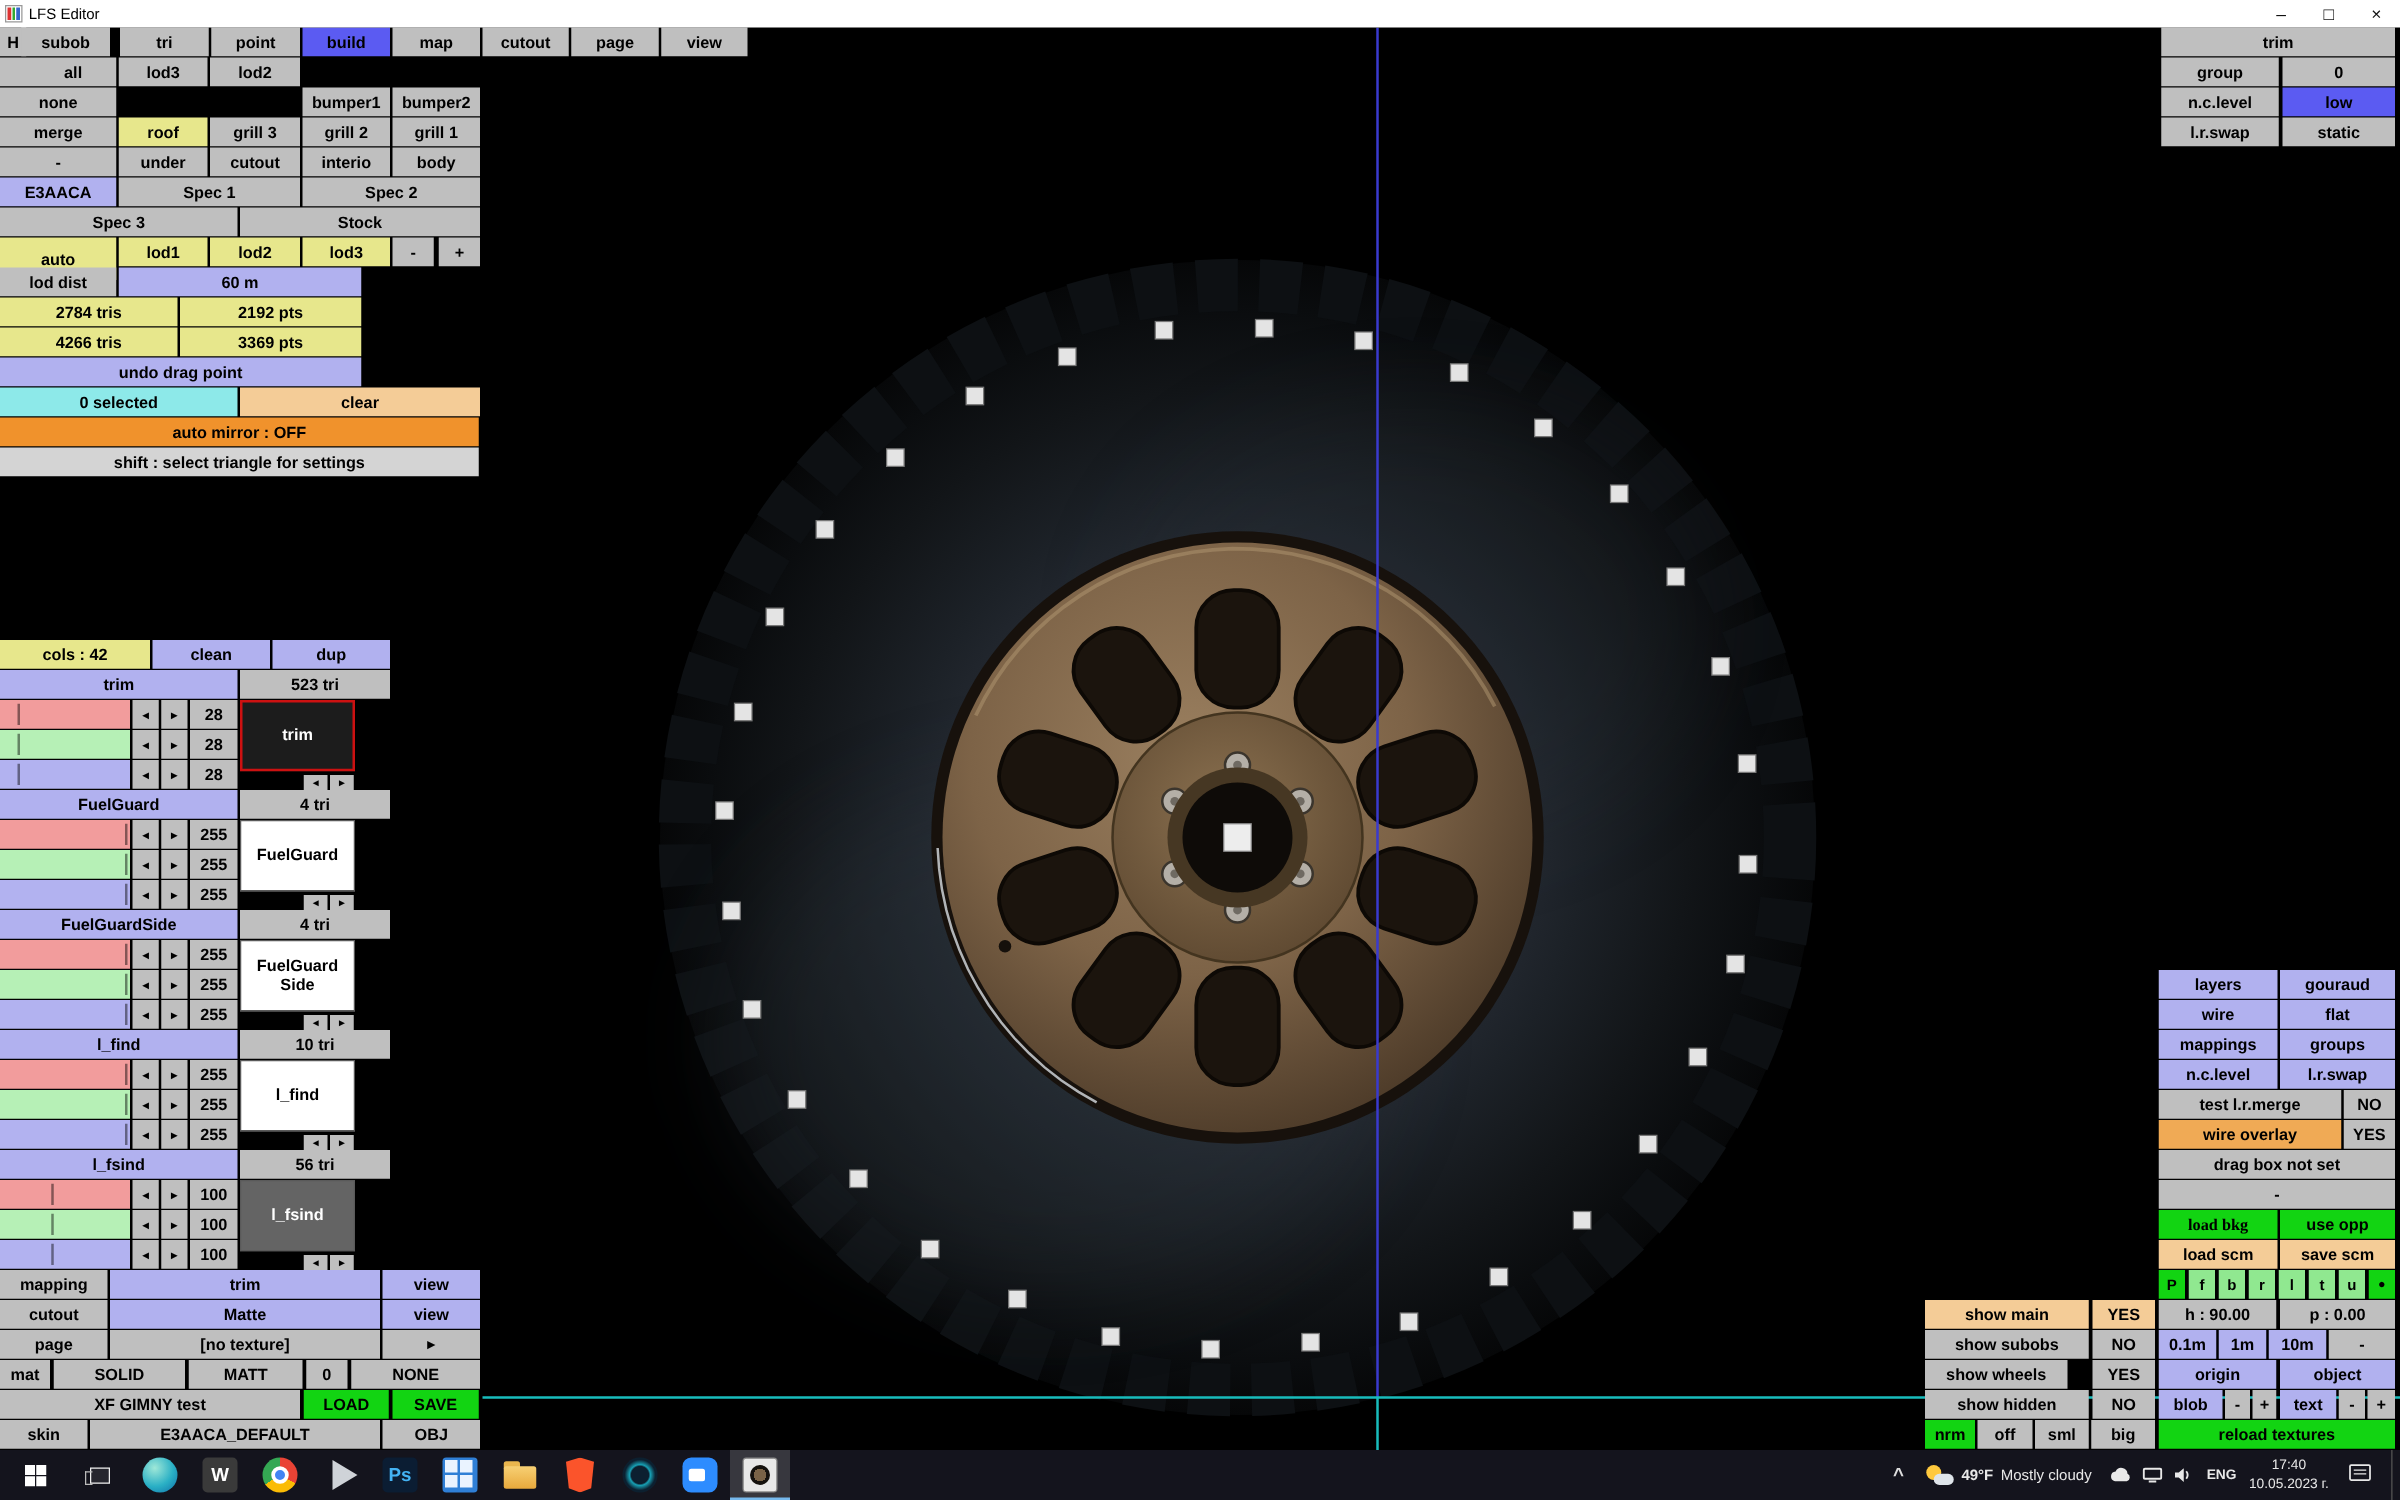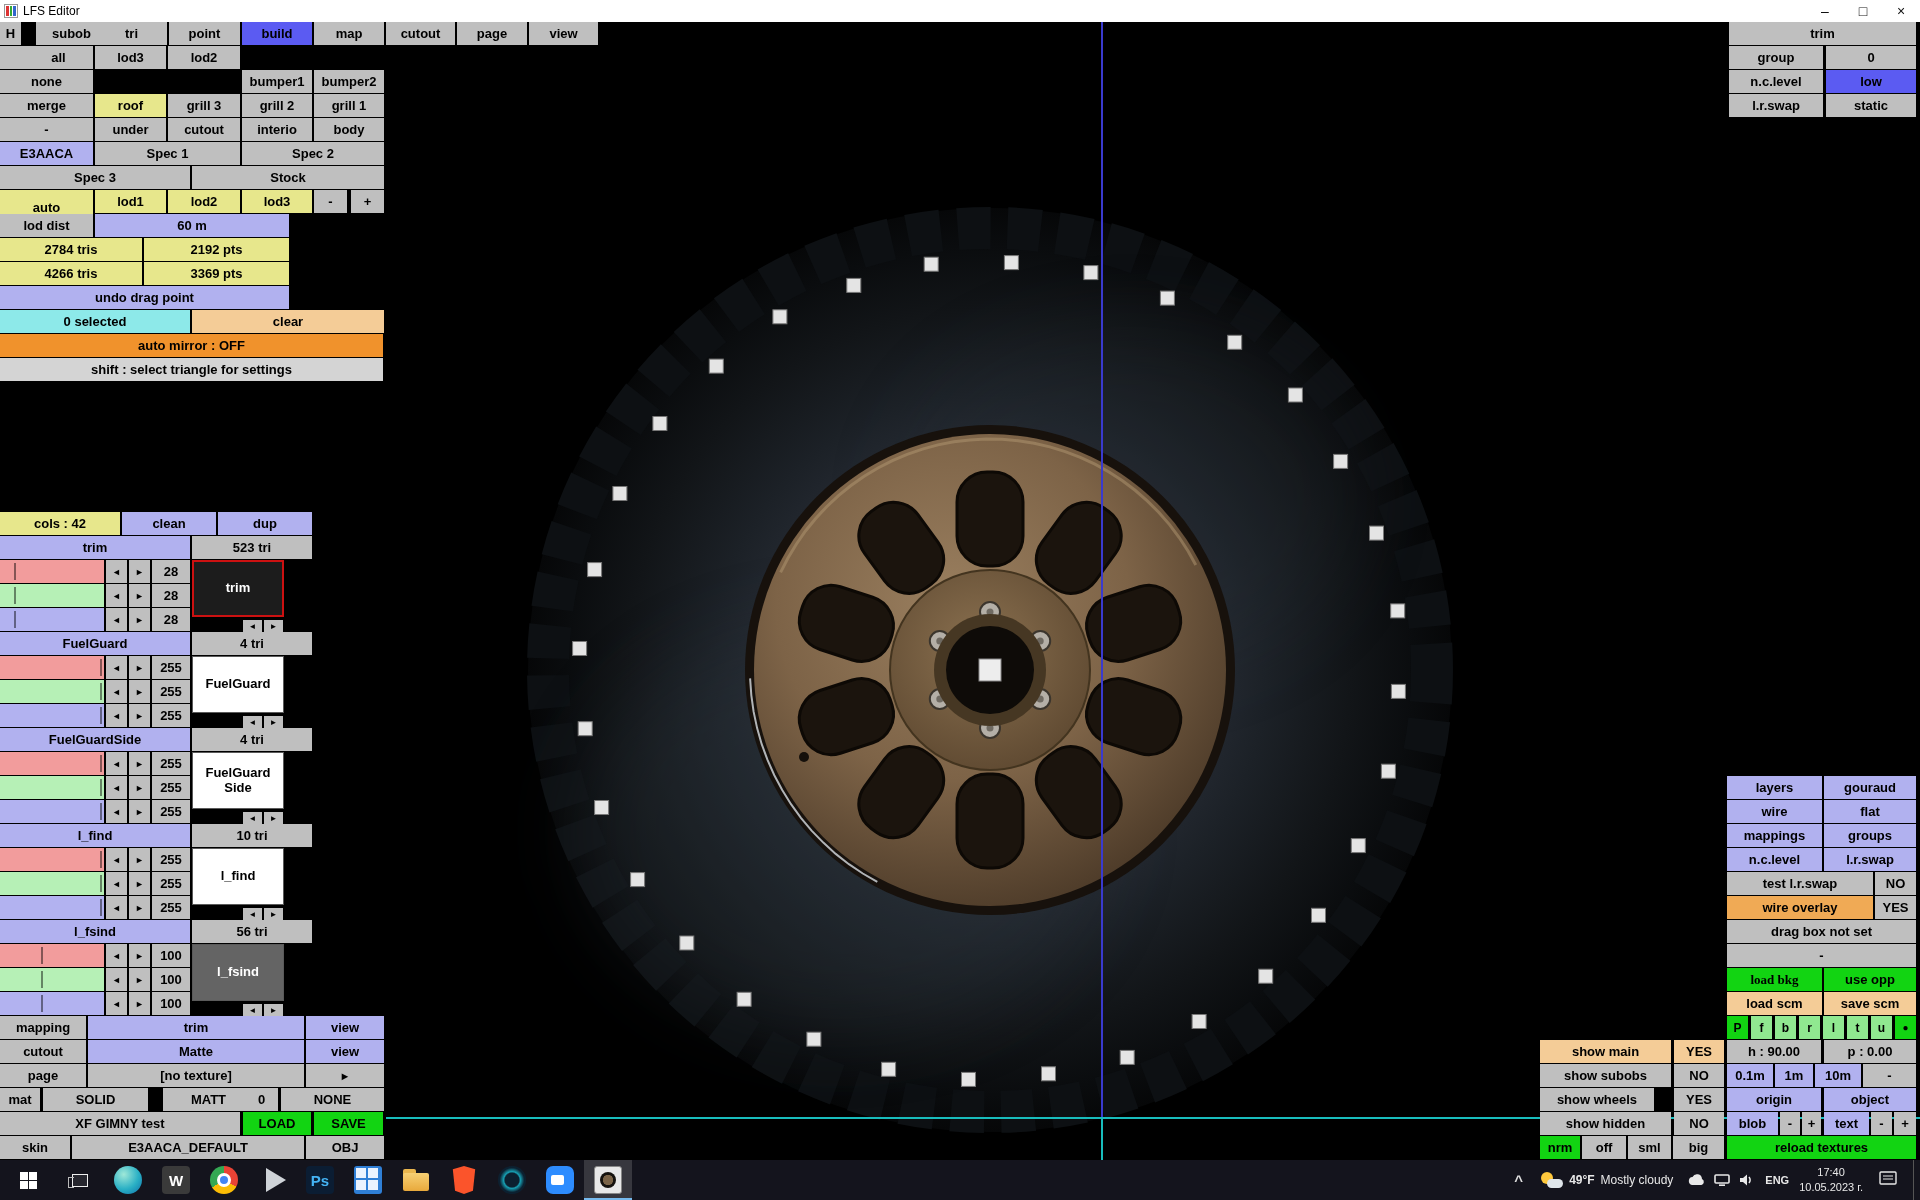--- a/index.html
+++ b/index.html
@@ -204,21 +204,21 @@
       <rect x="709.3" y="337.1" width="14" height="14" fill="#e4e4e4" stroke="#777777" stroke-width="1"></rect>
       <rect x="772.9" y="287.8" width="14" height="14" fill="#e4e4e4" stroke="#777777" stroke-width="1"></rect>
       <rect x="846.8" y="256.4" width="14" height="14" fill="#e4e4e4" stroke="#777777" stroke-width="1"></rect>
       <rect x="924.2" y="235.2" width="14" height="14" fill="#e4e4e4" stroke="#777777" stroke-width="1"></rect>
       <rect x="979" y="637" width="22" height="22" fill="#ededed" stroke="#888888" stroke-width="1"></rect>
     </svg>
 </div>
 
 <div id="cells">
     <div class="cell c-grey" style="left: 0px; top: 22px; width: 21px; height: 23px;">H</div>
-    <div class="cell c-grey" style="left: 36px; top: 22px; width: 71px; height: 23px;">subob</div>
+    <div class="cell c-grey" style="left: 17px; top: 22px; width: 71px; height: 23px;">subob</div>
     <div class="cell c-grey" style="left: 96px; top: 22px; width: 71px; height: 23px;">tri</div>
     <div class="cell c-grey" style="left: 169px; top: 22px; width: 71px; height: 23px;">point</div>
     <div class="cell c-blue" style="left: 242px; top: 22px; width: 70px; height: 23px;">build</div>
     <div class="cell c-grey" style="left: 314px; top: 22px; width: 70px; height: 23px;">map</div>
     <div class="cell c-grey" style="left: 386px; top: 22px; width: 69px; height: 23px;">cutout</div>
     <div class="cell c-grey" style="left: 457px; top: 22px; width: 70px; height: 23px;">page</div>
     <div class="cell c-grey" style="left: 529px; top: 22px; width: 69px; height: 23px;">view</div>
     <div class="cell c-grey" style="left: 0px; top: 46px; width: 93px; height: 23px; padding-left: 24px;">all</div>
     <div class="cell c-grey" style="left: 95px; top: 46px; width: 71px; height: 23px;">lod3</div>
     <div class="cell c-grey" style="left: 168px; top: 46px; width: 72px; height: 23px;">lod2</div>
@@ -265,21 +265,21 @@
     <div class="cell c-grey" style="left: 1729px; top: 94px; width: 94px; height: 23px;">l.r.swap</div>
     <div class="cell c-grey" style="left: 1826px; top: 94px; width: 90px; height: 23px;">static</div>
     <div class="cell c-peri" style="left: 1727px; top: 776px; width: 95px; height: 23px;">layers</div>
     <div class="cell c-peri" style="left: 1824px; top: 776px; width: 92px; height: 23px;">gouraud</div>
     <div class="cell c-peri" style="left: 1727px; top: 800px; width: 95px; height: 23px;">wire</div>
     <div class="cell c-peri" style="left: 1824px; top: 800px; width: 92px; height: 23px;">flat</div>
     <div class="cell c-peri" style="left: 1727px; top: 824px; width: 95px; height: 23px;">mappings</div>
     <div class="cell c-peri" style="left: 1824px; top: 824px; width: 92px; height: 23px;">groups</div>
     <div class="cell c-peri" style="left: 1727px; top: 848px; width: 95px; height: 23px;">n.c.level</div>
     <div class="cell c-peri" style="left: 1824px; top: 848px; width: 92px; height: 23px;">l.r.swap</div>
-    <div class="cell c-grey" style="left: 1727px; top: 872px; width: 146px; height: 23px;">test l.r.swap</div>
+    <div class="cell c-grey" style="left: 1727px; top: 872px; width: 146px; height: 23px;">test l.r.merge</div>
     <div class="cell c-grey" style="left: 1875px; top: 872px; width: 41px; height: 23px;">NO</div>
     <div class="cell c-morange" style="left: 1727px; top: 896px; width: 146px; height: 23px;">wire overlay</div>
     <div class="cell c-grey" style="left: 1875px; top: 896px; width: 41px; height: 23px;">YES</div>
     <div class="cell c-grey" style="left: 1727px; top: 920px; width: 189px; height: 23px;">drag box not set</div>
     <div class="cell c-grey" style="left: 1727px; top: 944px; width: 189px; height: 23px;">-</div>
     <div class="cell c-green" style="left: 1727px; top: 968px; width: 95px; height: 23px; font-family: Liberation Serif, serif;">load bkg</div>
     <div class="cell c-green" style="left: 1824px; top: 968px; width: 92px; height: 23px;">use opp</div>
     <div class="cell c-tan" style="left: 1727px; top: 992px; width: 95px; height: 23px;">load scm</div>
     <div class="cell c-tan" style="left: 1824px; top: 992px; width: 92px; height: 23px;">save scm</div>
     <div class="cell c-green" style="left: 1727px; top: 1016px; width: 21px; height: 23px; font-size: 12px;">P</div>
@@ -294,21 +294,21 @@
     <div class="cell c-peri" style="left: 88px; top: 1016px; width: 216px; height: 23px;">trim</div>
     <div class="cell c-peri" style="left: 306px; top: 1016px; width: 78px; height: 23px;">view</div>
     <div class="cell c-grey" style="left: 0px; top: 1040px; width: 86px; height: 23px;">cutout</div>
     <div class="cell c-peri" style="left: 88px; top: 1040px; width: 216px; height: 23px;">Matte</div>
     <div class="cell c-peri" style="left: 306px; top: 1040px; width: 78px; height: 23px;">view</div>
     <div class="cell c-grey" style="left: 0px; top: 1064px; width: 86px; height: 23px;">page</div>
     <div class="cell c-grey" style="left: 88px; top: 1064px; width: 216px; height: 23px;">[no texture]</div>
     <div class="cell c-grey" style="left: 306px; top: 1064px; width: 78px; height: 23px; font-size: 11px;">►</div>
     <div class="cell c-grey" style="left: 0px; top: 1088px; width: 40px; height: 23px;">mat</div>
     <div class="cell c-grey" style="left: 43px; top: 1088px; width: 105px; height: 23px;">SOLID</div>
-    <div class="cell c-grey" style="left: 151px; top: 1088px; width: 91px; height: 23px; margin-left: 12px;">MATT</div>
+    <div class="cell c-grey" style="left: 151px; top: 1088px; width: 91px; height: 23px;">MATT</div>
     <div class="cell c-grey" style="left: 245px; top: 1088px; width: 33px; height: 23px;">0</div>
     <div class="cell c-grey" style="left: 281px; top: 1088px; width: 103px; height: 23px;">NONE</div>
     <div class="cell c-grey" style="left: 0px; top: 1112px; width: 240px; height: 23px;">XF GIMNY test</div>
     <div class="cell c-green" style="left: 243px; top: 1112px; width: 68px; height: 23px;">LOAD</div>
     <div class="cell c-green" style="left: 314px; top: 1112px; width: 69px; height: 23px;">SAVE</div>
     <div class="cell c-grey" style="left: 0px; top: 1136px; width: 70px; height: 23px;">skin</div>
     <div class="cell c-grey" style="left: 72px; top: 1136px; width: 232px; height: 23px;">E3AACA_DEFAULT</div>
     <div class="cell c-grey" style="left: 306px; top: 1136px; width: 78px; height: 23px;">OBJ</div>
     <div class="cell c-tan" style="left: 1540px; top: 1040px; width: 131px; height: 23px;">show main</div>
     <div class="cell c-tan" style="left: 1674px; top: 1040px; width: 50px; height: 23px;">YES</div>

